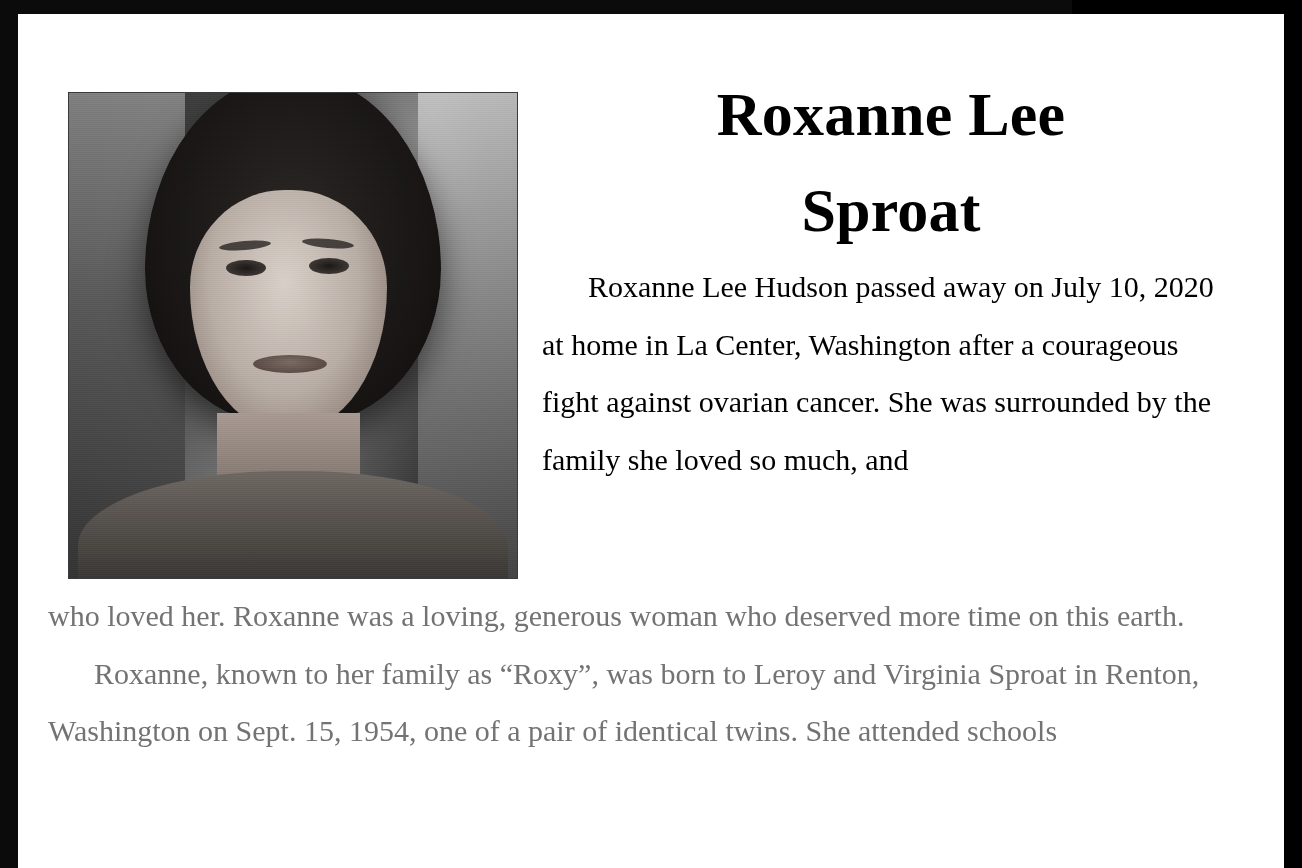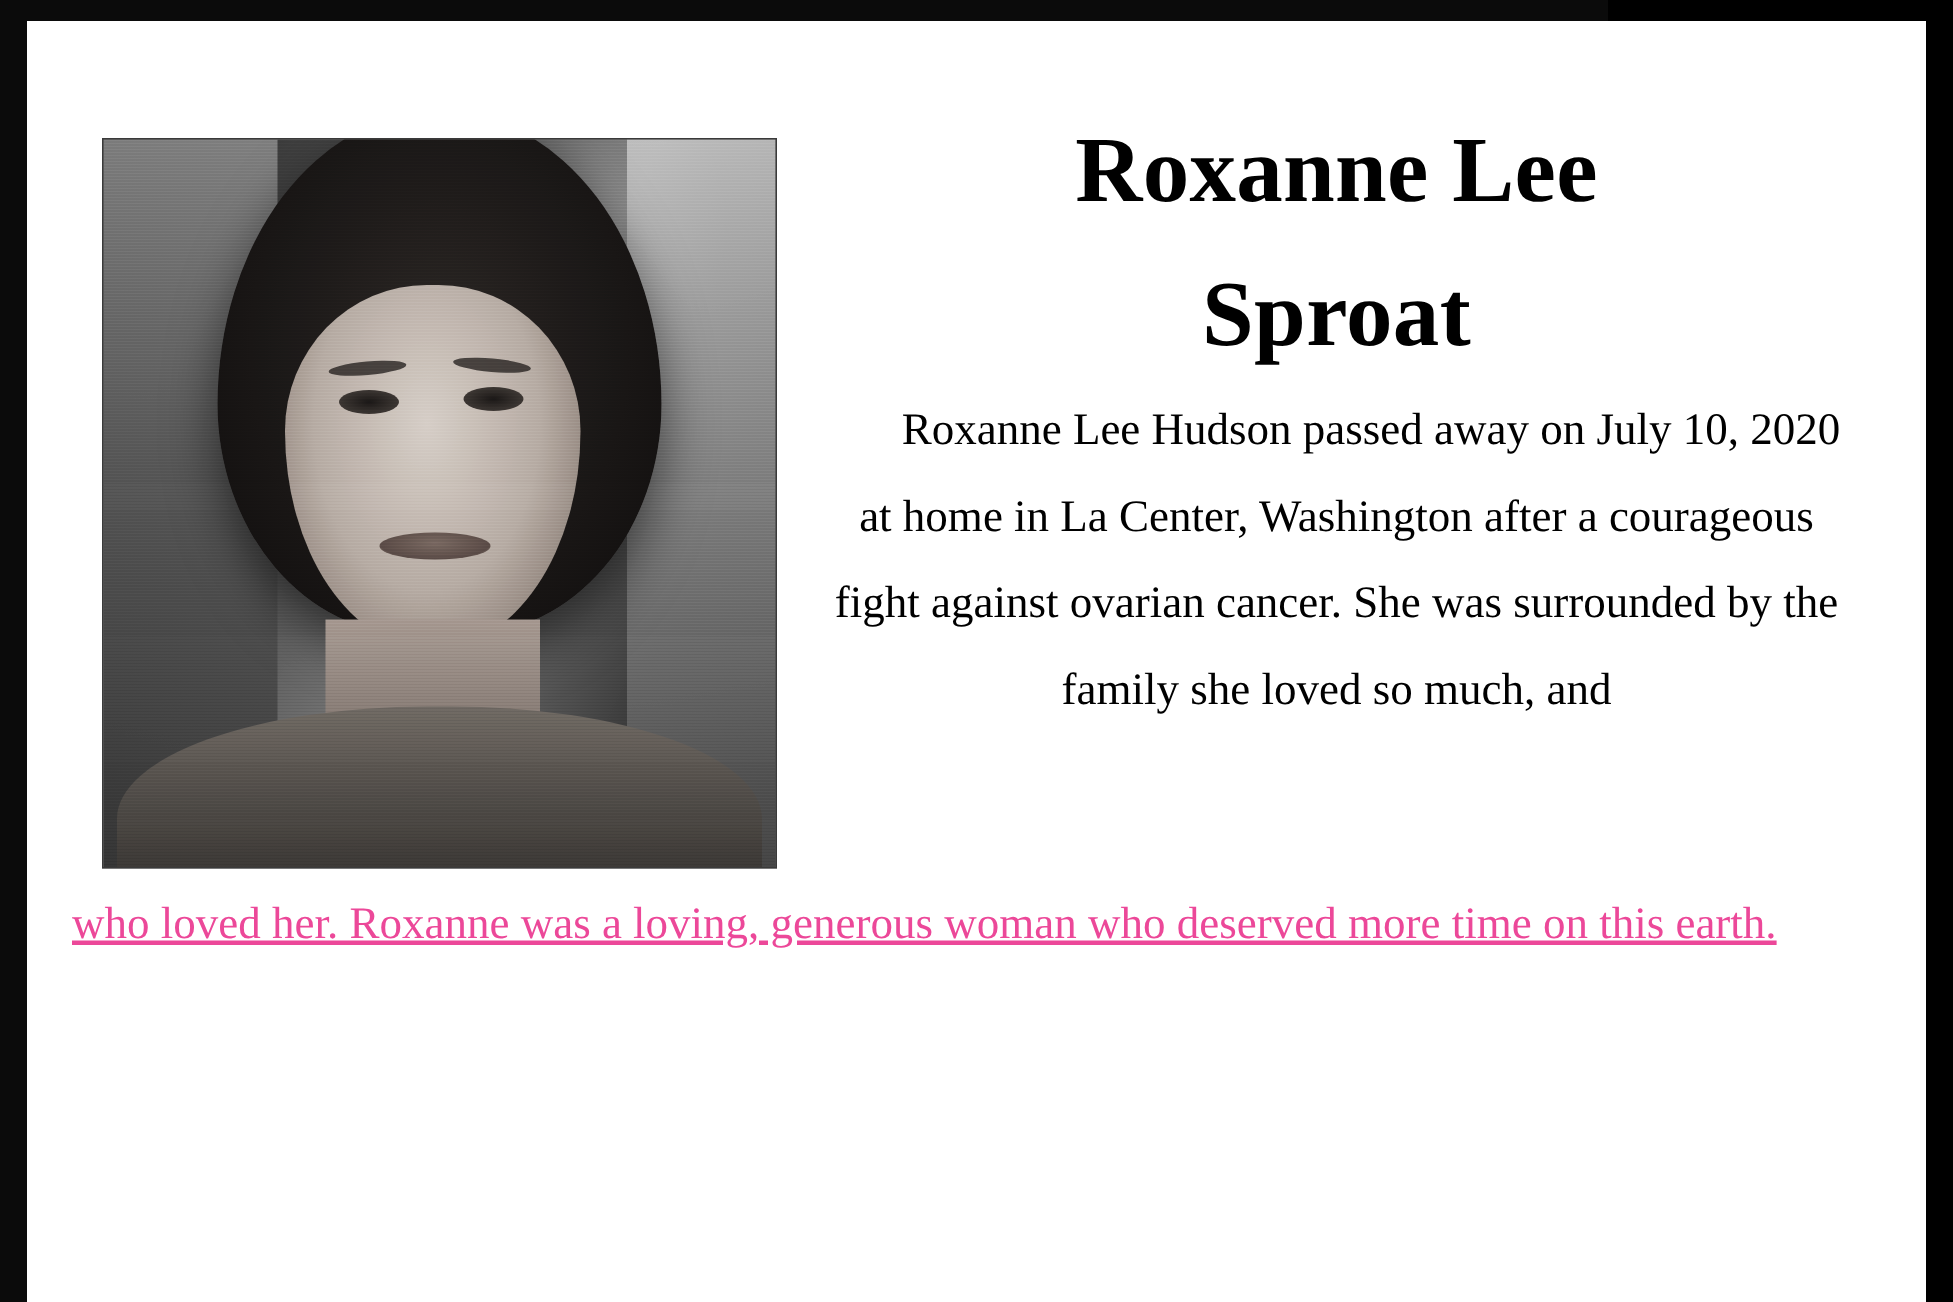--- a/index.html
+++ b/index.html
@@ -149,28 +149,26 @@
   .body-col {
     overflow: hidden;
     font-size: 30px;
     line-height: 1.92;
     color: #000;
     text-align: left;
   }
   .body-col p {
     margin: 0;
     text-indent: 46px;
-    text-align: center;
   }
   .full-width p {
     margin: 0;
     font-size: 30px;
     line-height: 1.92;
-    color: #ec4899;
-    text-decoration: underline;
+    color: #737373;
   }
   .full-width p.indent { text-indent: 46px; }
   .clear { clear: both; }
 </style>
 </head>
 <body>
 
 <div id="page">
   <div class="sheet">
     <div class="content">
@@ -195,17 +193,18 @@
       <h1 class="obit-name">Sproat</h1>
 
       <div class="body-col">
         <p>Roxanne Lee Hudson passed away on July 10, 2020 at home in La Center, Washington after a courageous fight against ovarian cancer. She was surrounded by the family she loved so much, and</p>
       </div>
 
       <div class="clear"></div>
 
       <div class="full-width">
         <p>who loved her. Roxanne was a loving, generous woman who deserved more time on this earth.</p>
+        <p class="indent">Roxanne, known to her family as “Roxy”, was born to Leroy and Virginia Sproat in Renton, Washington on Sept. 15, 1954, one of a pair of identical twins.  She attended schools</p>
       </div>
 
     </div>
   </div>
 </div>
 
 </body></html>

